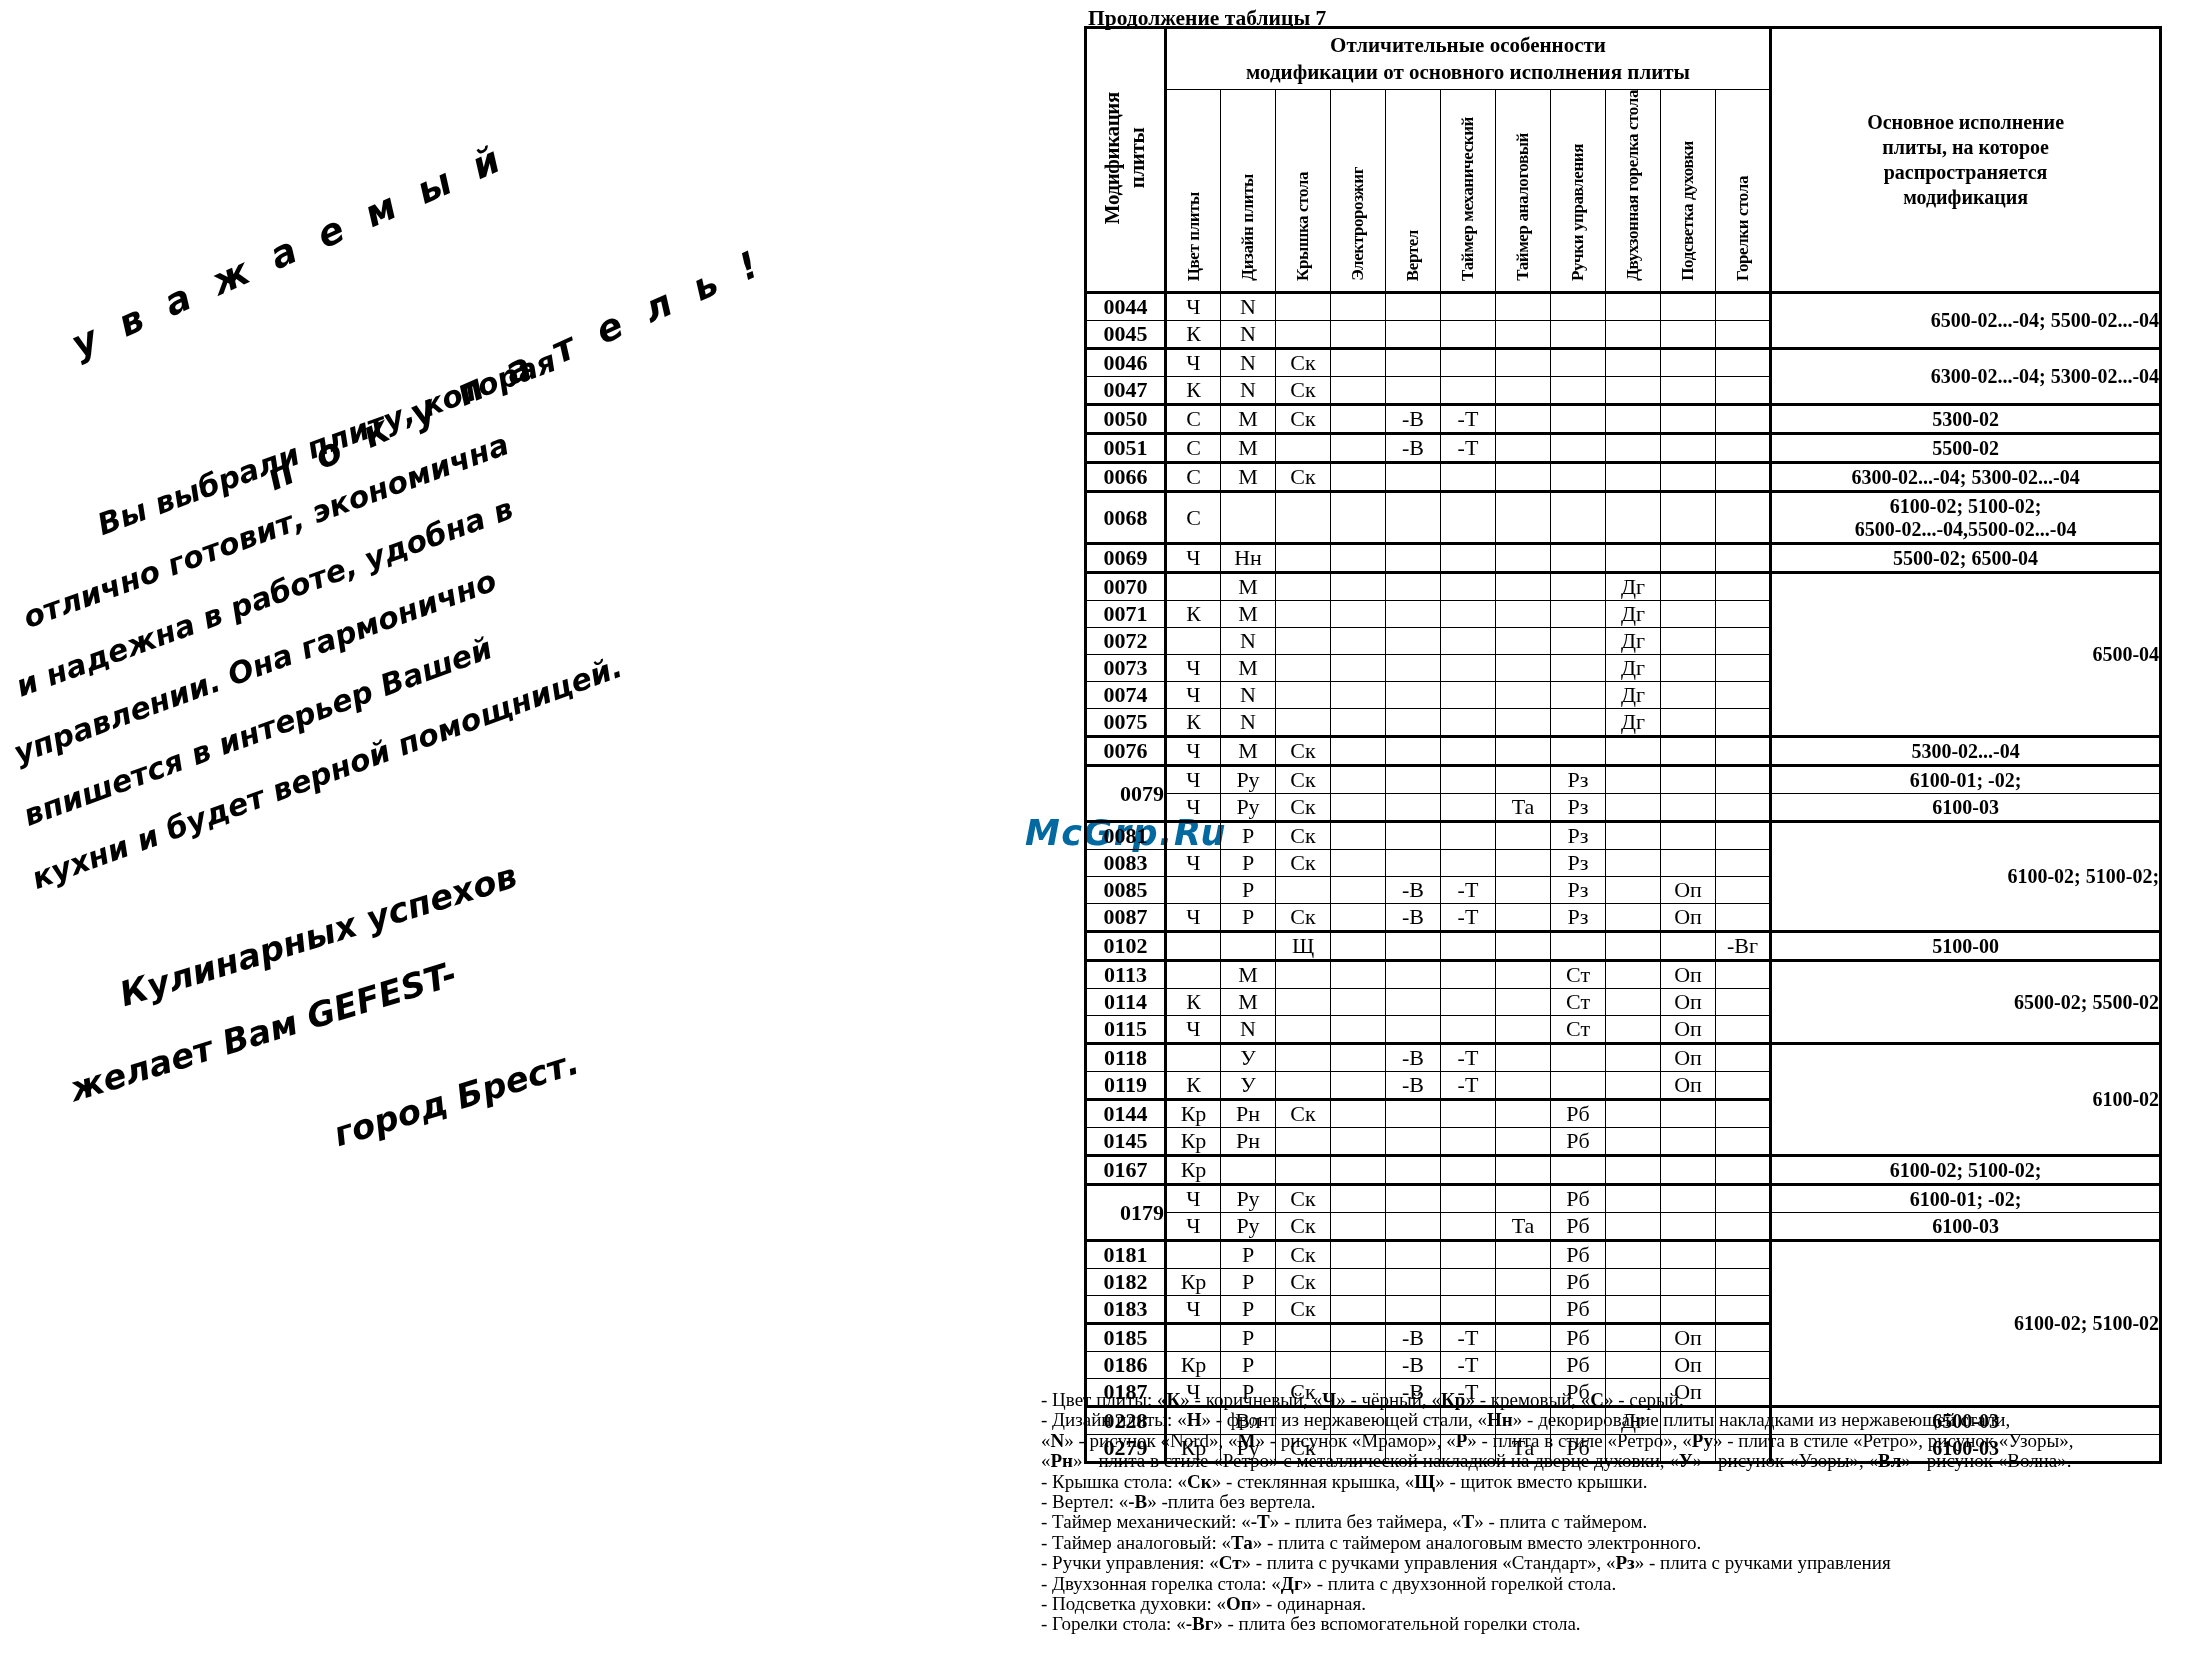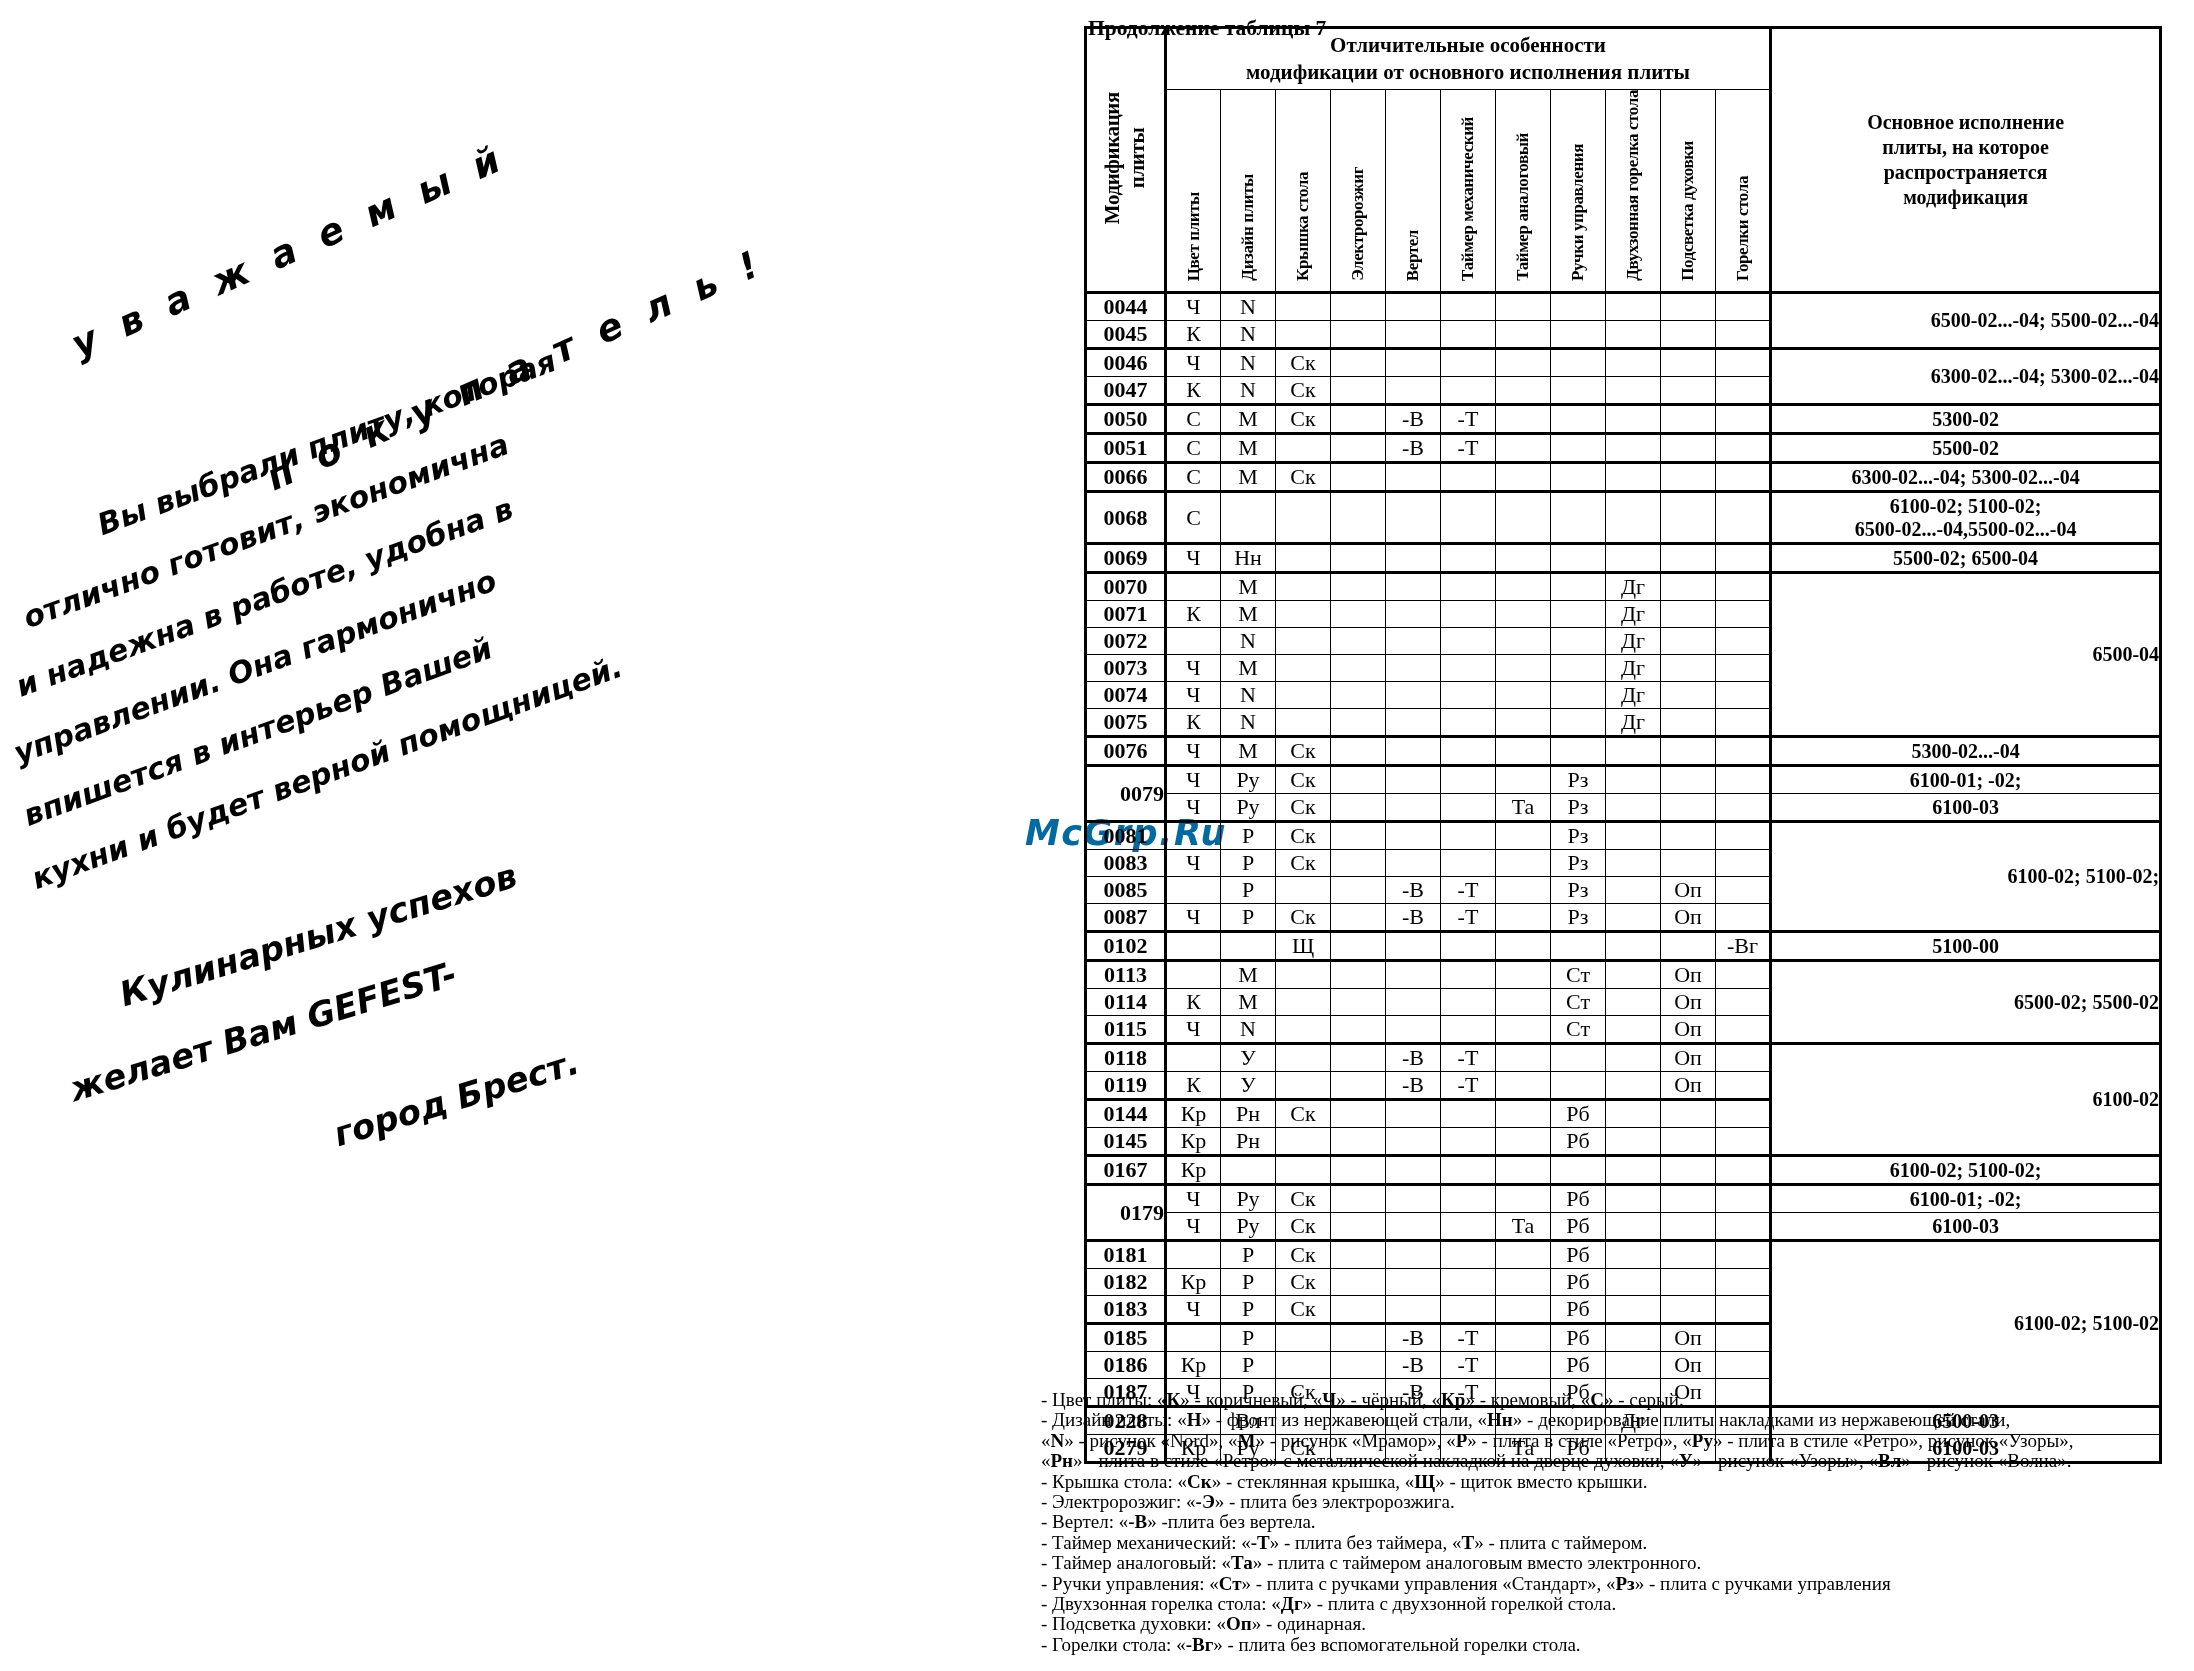--- a/index.html
+++ b/index.html
@@ -17,21 +17,21 @@
   #para .p3{margin-left:-63px}#para .p4{margin-left:-75px}#para .p5{margin-left:-89px}
   #close1{left:115px;top:976px;font-size:34px;transform:rotate(-17deg);}
   #close2{left:65px;top:1071px;font-size:34px;transform:rotate(-17deg);}
   #close3{left:329px;top:1116px;font-size:34px;transform:rotate(-17deg);}
 
   
   .watermark{position:absolute;left:1025px;top:816px;
              font:italic 700 35px/1 "DejaVu Sans",sans-serif;color:#cc2a28;letter-spacing:1.5px;}
 
   
-  .table-title{position:absolute;left:1088px;top:16px;font-weight:700;font-size:21.5px;}
+  .table-title{position:absolute;left:1088px;top:6px;font-weight:700;font-size:21.5px;}
   .table-wrap{position:absolute;left:1084px;top:26px;}
   table{border-collapse:collapse;table-layout:fixed;width:1071px;border:3.8px solid #000;}
   td{border:1.5px solid #000;padding:0;text-align:center;vertical-align:middle;overflow:hidden;}
   .hr1{height:62px;}
   .hr2{height:192px;}
   .hr2 td{border-bottom-width:3.8px;vertical-align:bottom;padding-bottom:6.2px;}
   .feat-title{font-weight:700;font-size:21px;line-height:1.3;white-space:pre-line;text-align:center;}
   .main-head{font-weight:700;font-size:20px;line-height:1.25;white-space:pre-line;
              border-left-width:3.8px;border-bottom-width:3.8px;padding:0 15.4px;}
   .mod-head{border-right-width:3.8px;border-bottom-width:3.8px;}
@@ -714,21 +714,20 @@
       </tbody>
   </table>
 </div>
 
 <div class="footnotes" id="footnotes">
     <div class="fline">- Цвет плиты: «<b>К</b>» - коричневый, «<b>Ч</b>» - чёрный, «<b>Кр</b>» - кремовый, «<b>С</b>» - серый.</div>
     <div class="fline">- Дизайн плиты: «<b>Н</b>» - фронт из нержавеющей стали, «<b>Нн</b>» - декорирование плиты накладками из нержавеющей стали,</div>
     <div class="fline">«<b>N</b>» - рисунок «Nord», «<b>М</b>» - рисунок «Мрамор», «<b>Р</b>» - плита в стиле «Ретро», «<b>Ру</b>» - плита в стиле «Ретро», рисунок «Узоры»,</div>
     <div class="fline">«<b>Рн</b>» - плита в стиле «Ретро» с металлической накладкой на дверце духовки, «<b>У</b>» - рисунок «Узоры», «<b>Вл</b>» - рисунок «Волна».</div>
     <div class="fline">- Крышка стола: «<b>Ск</b>» - стеклянная крышка, «<b>Щ</b>» - щиток вместо крышки.</div>
-    <div class="fline">- Электророзжиг: «<b>-Э</b>» - плита без электророзжига.</div>
     <div class="fline">- Вертел: «<b>-В</b>» -плита без вертела.</div>
     <div class="fline">- Таймер механический: «<b>-Т</b>» - плита без таймера, «<b>Т</b>» - плита с таймером.</div>
     <div class="fline">- Таймер аналоговый: «<b>Та</b>» - плита с таймером аналоговым вместо электронного.</div>
     <div class="fline">- Ручки управления: «<b>Ст</b>» - плита с ручками управления «Стандарт», «<b>Рз</b>» - плита с ручками управления</div>
     <div class="fline">- Двухзонная горелка стола: «<b>Дг</b>» - плита с двухзонной горелкой стола.</div>
     <div class="fline">- Подсветка духовки: «<b>Оп</b>» - одинарная.</div>
     <div class="fline">- Горелки стола: «<b>-Вг</b>» - плита без вспомогательной горелки стола.</div>
   </div>
 
 

